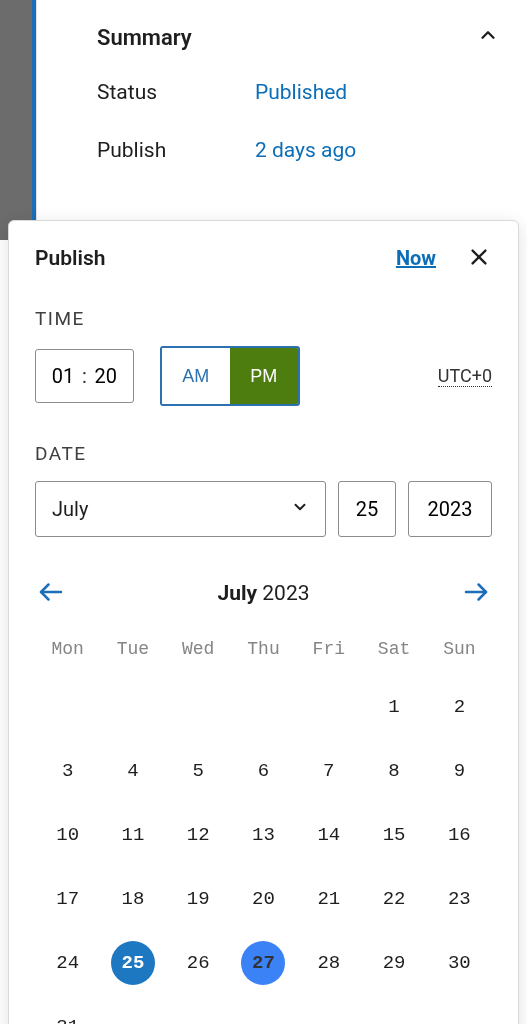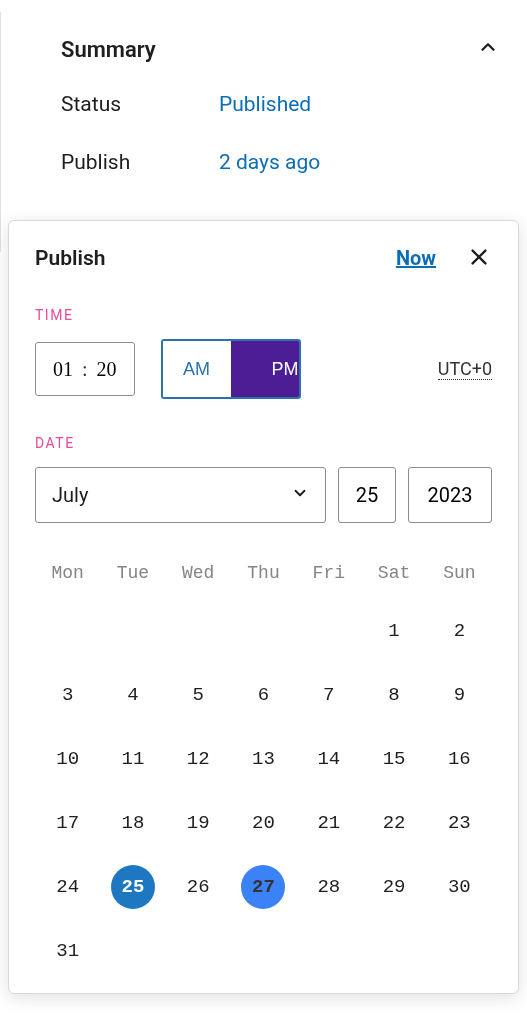--- a/index.html
+++ b/index.html
@@ -14,26 +14,25 @@
       width: 527px;
       height: 1024px;
       overflow: hidden;
       position: relative;
       background: #fff;
     }
 
     
     .bg-panel {
       position: absolute;
-      top: 12px;
+      top: 0;
       left: 0;
       right: 0;
       height: 240px;
       display: flex;
-      flex-direction: column;
     }
     .bg-sidebar {
       width: 36px;
       background: #6c6c6c;
       border-right: 4px solid #1e6db8;
     }
     .summary-box {
       flex: 1;
       background: #fff;
       padding: 24px 28px 0 60px;
@@ -109,43 +108,42 @@
       border: none;
       cursor: pointer;
       width: 26px;
       height: 26px;
       display: flex;
       align-items: center;
       justify-content: center;
     }
 
     .section-label {
-      font-size: 14px;
+      font-size: 19px;
       letter-spacing: 1.5px;
-      color: #ec4899;
+      color: #404040;
       text-transform: uppercase;
       margin-bottom: 16px;
       margin-top: 36px;
     }
 
     .time-row {
       display: flex;
       align-items: center;
       gap: 26px;
       margin-bottom: 30px;
     }
     .time-inputs {
       display: flex;
       align-items: center;
       border: 1.5px solid #8c8c8c;
       border-radius: 3px;
       height: 54px;
       padding: 0 12px;
       font-size: 20px;
-      font-family: Liberation Serif, serif;
     }
     .time-input {
       border: none;
       width: 30px;
       text-align: center;
       font-size: 20px;
       font-family: inherit;
       outline: none;
       background: transparent;
     }
@@ -164,23 +162,22 @@
     .ampm-btn {
       width: 68px;
       border: none;
       background: #fff;
       font-size: 18px;
       font-weight: 500;
       cursor: pointer;
       color: #2c72b0;
     }
     .ampm-btn.active {
-      background: #4c1d95;
+      background: #4d7c0f;
       color: #fff;
-      text-align: right;
     }
 
     .tz-link {
       margin-left: auto;
       font-size: 18px;
       color: #333;
       border-bottom: 1.5px dotted #333;
       cursor: pointer;
     }
 
@@ -354,20 +351,43 @@
       </span>
     </div>
     <div class="day-input day-box">
       <input class="box-input" value="25" style="">
     </div>
     <div class="year-input year-box">
       <input class="box-input" value="2023" style="">
     </div>
   </div>
 
+  <div class="calendar-header">
+    <button class="nav-btn">
+      <span>
+        <svg width="30" height="30" viewBox="0 0 24 24" fill="none" stroke="#1e6db8" stroke-width="2" stroke-linecap="round" stroke-linejoin="round">
+            <line x1="20" y1="12" x2="4" y2="12"></line>
+            <polyline points="10 18 4 12 10 6"></polyline>
+          </svg>
+      </span>
+    </button>
+    <div class="cal-title">
+      <span class="month-bold">July</span>
+      <span> </span>
+      <span>2023</span>
+    </div>
+    <button class="nav-btn">
+      <span>
+        <svg width="30" height="30" viewBox="0 0 24 24" fill="none" stroke="#1e6db8" stroke-width="2" stroke-linecap="round" stroke-linejoin="round">
+            <line x1="4" y1="12" x2="20" y2="12"></line>
+            <polyline points="14 6 20 12 14 18"></polyline>
+          </svg>
+      </span>
+    </button>
+  </div>
 
   <div class="calendar-grid" id="calendar-grid">
 
   <div class="weekday">Mon</div>
       <div class="weekday">Tue</div>
       <div class="weekday">Wed</div>
       <div class="weekday">Thu</div>
       <div class="weekday">Fri</div>
       <div class="weekday">Sat</div>
       <div class="weekday">Sun</div>

